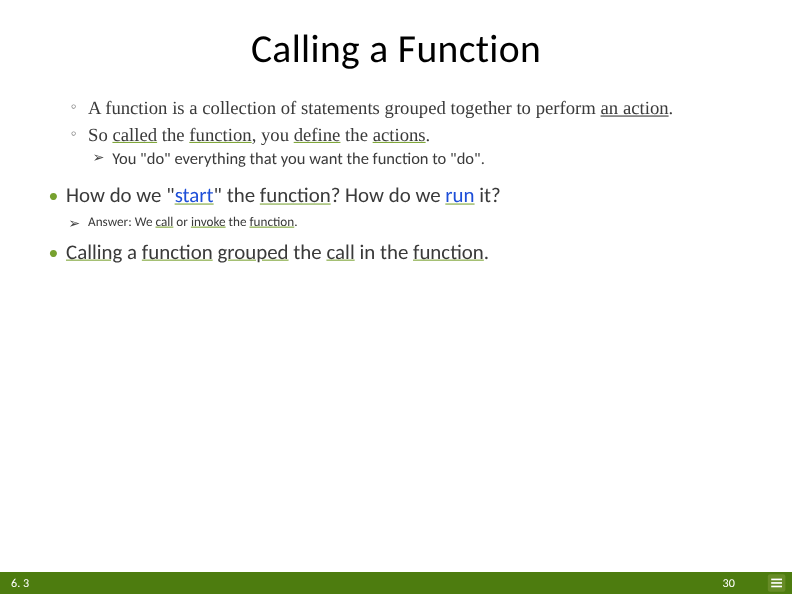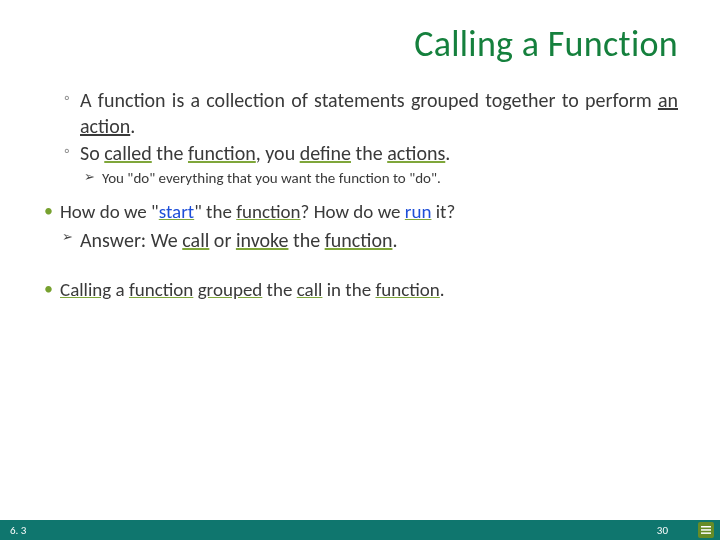--- a/index.html
+++ b/index.html
@@ -12,22 +12,22 @@
   }
   .slide {
     width: 720px;
     height: 540px;
     position: relative;
     padding: 22px 42px 0 42px;
   }
   .title {
     font-size: 36px;
     font-weight: 400;
-    text-align: right;
-    color: #15803d;
+    text-align: center;
+    color: #000000;
     letter-spacing: 0.3px;
     margin-bottom: 22px;
   }
   .body {
     font-size: 17px;
     line-height: 1.28;
     text-align: justify;
   }
   .bul1 {
     position: relative;
@@ -40,21 +40,22 @@
     position: absolute;
     left: 2px;
     top: 0;
     color: #77a12f;
     font-size: 18px;
   }
   .sub1 {
     position: relative;
     padding-left: 38px;
     margin-bottom: 2px;
-    font-size: 20px;
+    font-size: 17px;
+    font-family: Liberation Serif, serif;
   }
   .sub1::before {
     content: "◦";
     position: absolute;
     left: 22px;
     top: 0;
     color: #888;
     font-size: 16px;
   }
   .sub2 {
@@ -67,23 +68,23 @@
     content: "➢";
     position: absolute;
     left: 42px;
     top: 0;
     color: #444;
     font-size: 13px;
   }
   .sub2b {
     position: relative;
     padding-left: 38px;
-    font-size: 20px;
+    font-size: 12px;
     margin-top: 2px;
-    margin-bottom: 16px;
+    margin-bottom: 0;
   }
   .sub2b::before {
     content: "➢";
     position: absolute;
     left: 20px;
     top: 1px;
     color: #444;
     font-size: 13px;
   }
   .gap { height: 10px; }
@@ -97,21 +98,21 @@
     text-decoration: underline;
     text-decoration-color: #7fa63a;
     color: #1d4ed8;
   }
   .footer {
     position: absolute;
     left: 0;
     bottom: 0;
     width: 720px;
     height: 20px;
-    background: #0f766e;
+    background: #4d7c0f;
     color: #fff;
     font-size: 11px;
     display: flex;
     align-items: center;
   }
   .footer-left {
     position: absolute;
     left: 10px;
   }
   .footer-page {

